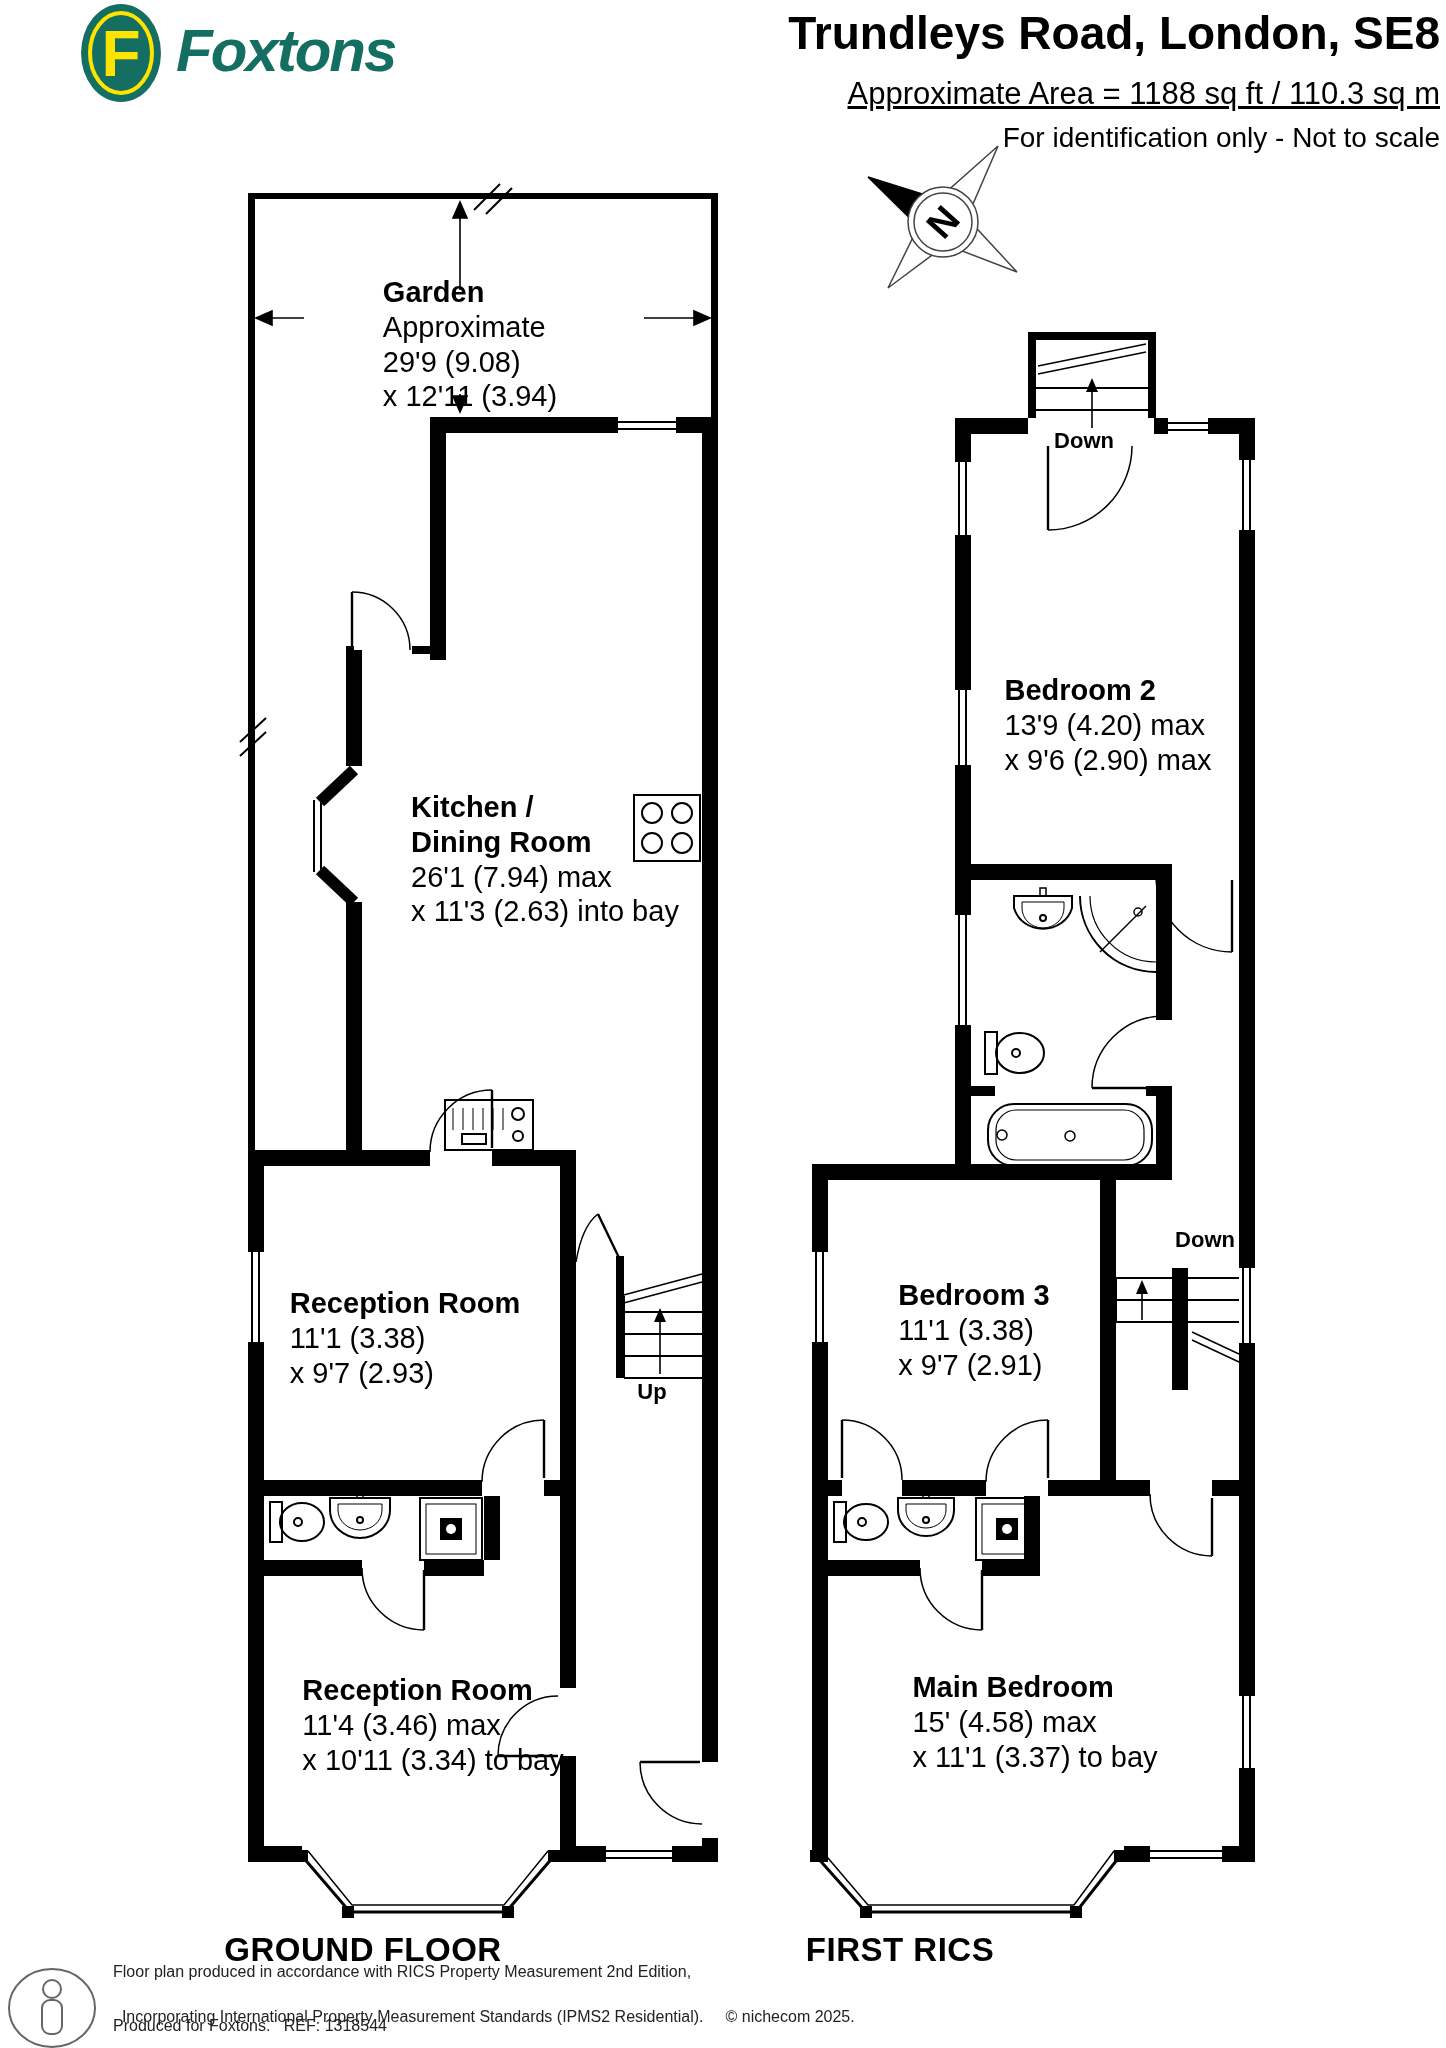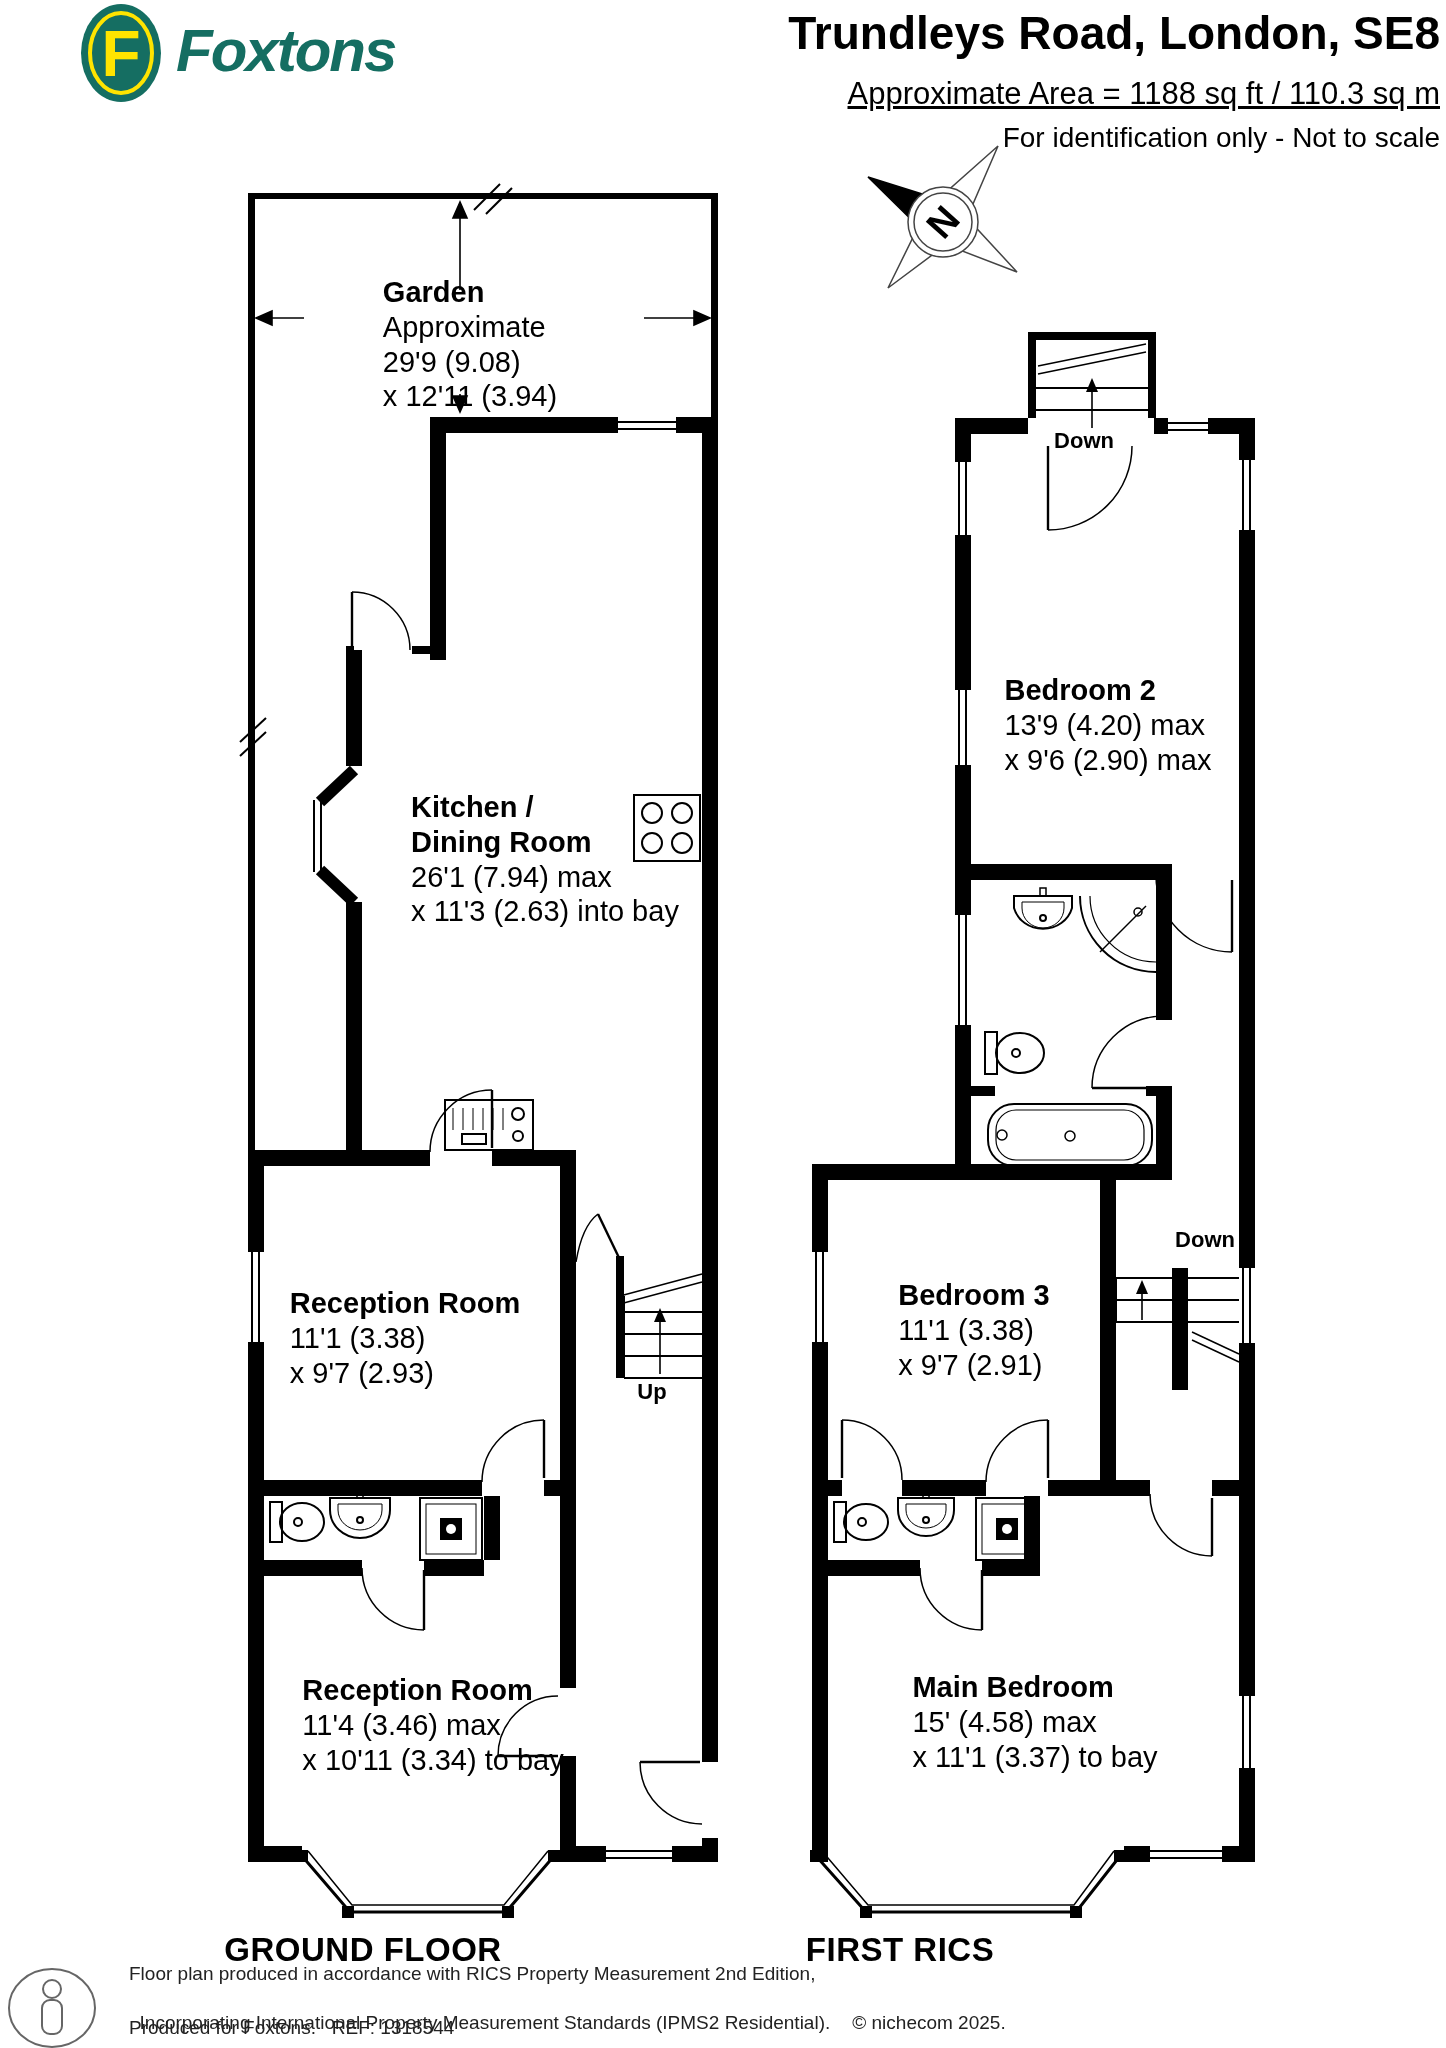--- a/index.html
+++ b/index.html
@@ -10,21 +10,21 @@
               letter-spacing:-2px;color:var(--brand_green,#156e62);font-style:italic;}
   .page-title{position:absolute;right:6px;top:6px;font-size:46px;font-weight:bold;white-space:nowrap;}
   .area-line{position:absolute;right:6px;top:76px;font-size:31px;white-space:nowrap;text-decoration:underline;}
   .note-line{position:absolute;right:6px;top:122px;font-size:28px;white-space:nowrap;}
   .room-label{position:absolute;transform:translate(-50%,-50%);
               font-size:29px;line-height:1.2;white-space:nowrap;}
   .room-label .name{font-weight:bold;}
   .stair-label{position:absolute;transform:translate(-50%,-50%);font-size:22px;font-weight:bold;}
   .floor-label{position:absolute;transform:translate(-50%,-50%);font-size:33px;font-weight:bold;
                letter-spacing:.5px;white-space:nowrap;}
-  .footer-line{position:absolute;left:129px;font-size:19px;color:#222;white-space:pre;}
+  .footer-line{position:absolute;left:113px;font-size:16px;color:#222;white-space:pre;}
   .copyright{margin-left:22px;}
 </style>
 </head>
 <body>
 
 <div class="page">
 
 <svg class="plan-svg" width="1446" height="2048" viewBox="0 0 1446 2048">
 
   <g>

